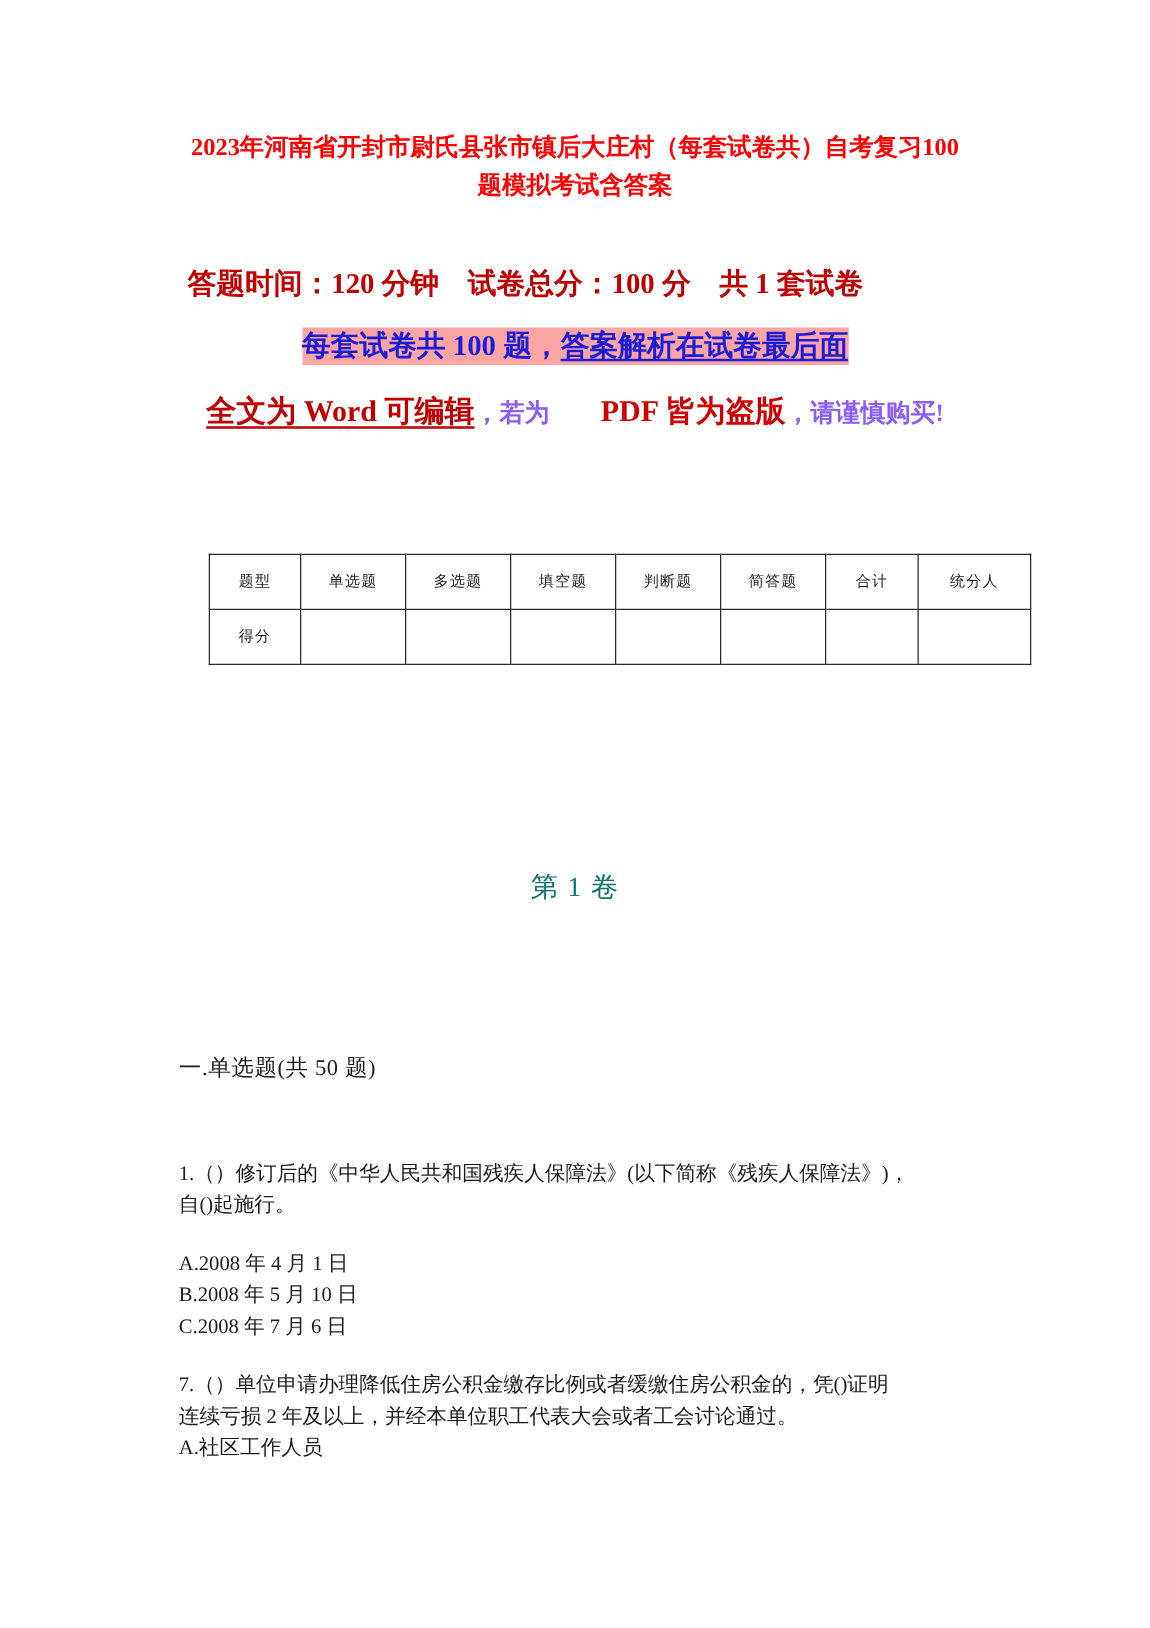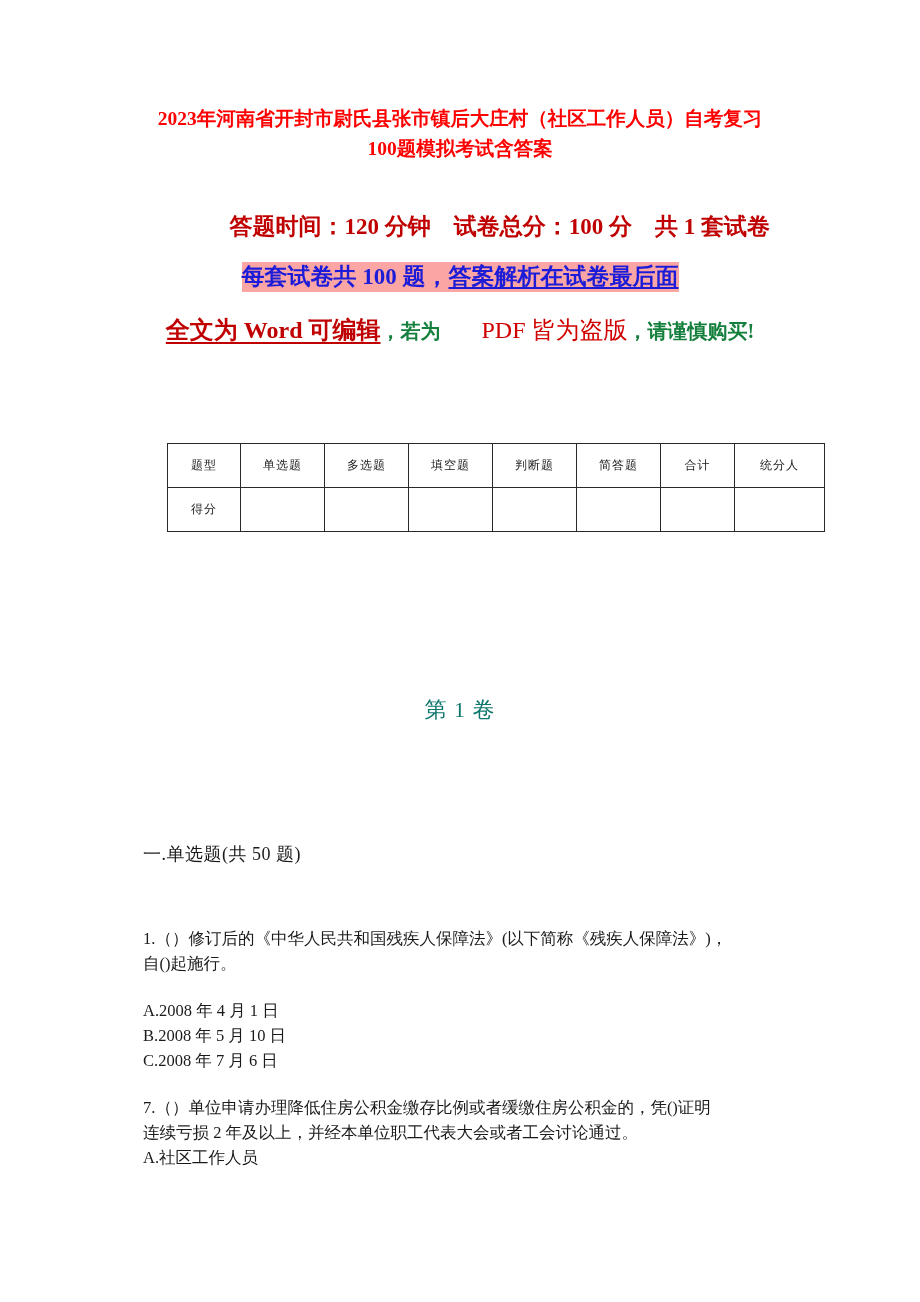--- a/index.html
+++ b/index.html
@@ -36,21 +36,21 @@
     line-height: 30px;
     letter-spacing: 0px;
   }
 
   
   .info-line1 {
     position: absolute;
     left: 150px;
     top: 210px;
     width: 620px;
-    text-align: right;
+    text-align: left;
     color: #c00000;
     font-weight: bold;
     font-size: 23px;
     line-height: 34px;
     white-space: pre;
   }
 
   .info-line2 {
     position: absolute;
     left: 150px;
@@ -80,26 +80,26 @@
     font-size: 24px;
     line-height: 44px;
     font-weight: bold;
   }
   .info-line3 .red-u {
     color: #c00000;
     text-decoration: underline;
     text-underline-offset: 4px;
   }
   .info-line3 .dark {
-    color: #15803d;
+    color: #8b5cf6;
     font-size: 20px;
   }
   .info-line3 .red-b {
     color: #d00000;
-    font-weight: normal;
+    font-weight: bold;
     margin-left: 36px;
   }
 
   
   .score-table {
     position: absolute;
     left: 167px;
     top: 443px;
     border-collapse: collapse;
     font-size: 12px;
@@ -158,21 +158,21 @@
   .qblock .opt { margin: 0; }
   .q1 { top: 926px; }
   .q1-opts { top: 998px; }
   .q2 { top: 1095px; }
 </style>
 </head>
 <body>
 
 <div class="page">
 
-  <div class="doc-title">2023年河南省开封市尉氏县张市镇后大庄村（社区工作人员）自考复习100题模拟考试含答案</div>
+  <div class="doc-title">2023年河南省开封市尉氏县张市镇后大庄村（每套试卷共）自考复习100题模拟考试含答案</div>
 
   <div class="info-line1">答题时间：120 分钟    试卷总分：100 分    共 1 套试卷</div>
 
   <div class="info-line2">
     <span class="hl">每套试卷共 100 题，</span><span class="hl hl-u">答案解析在试卷最后面</span>
   </div>
 
   <div class="info-line3">
     <span class="red-u">全文为 Word 可编辑</span><span class="dark">，若为 </span><span class="red-b">PDF 皆为盗版</span><span class="dark">，请谨慎购买!</span>
   </div>

